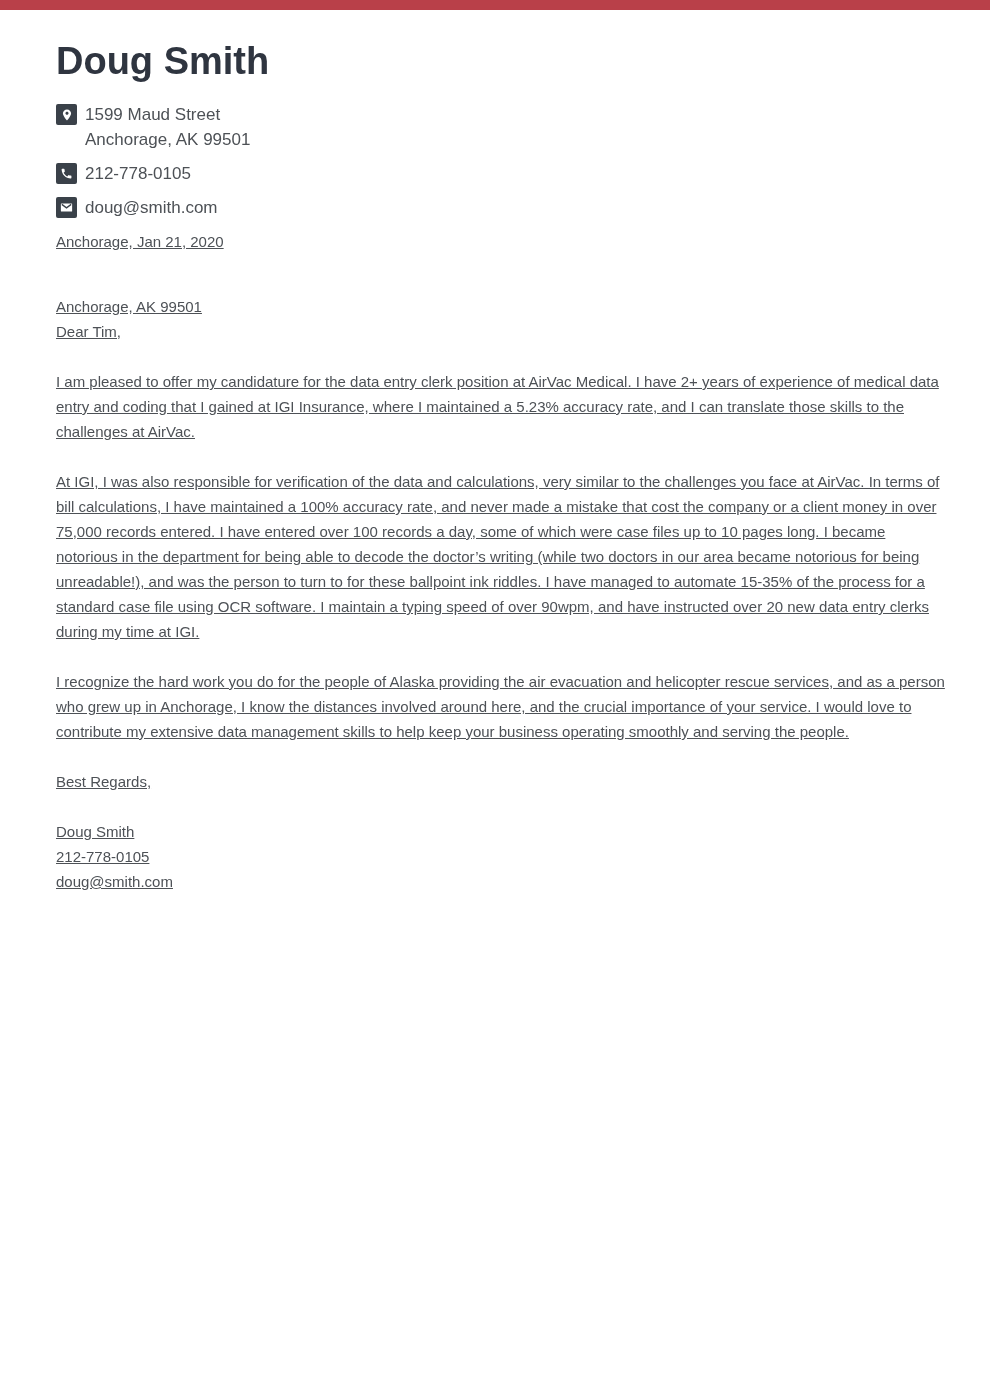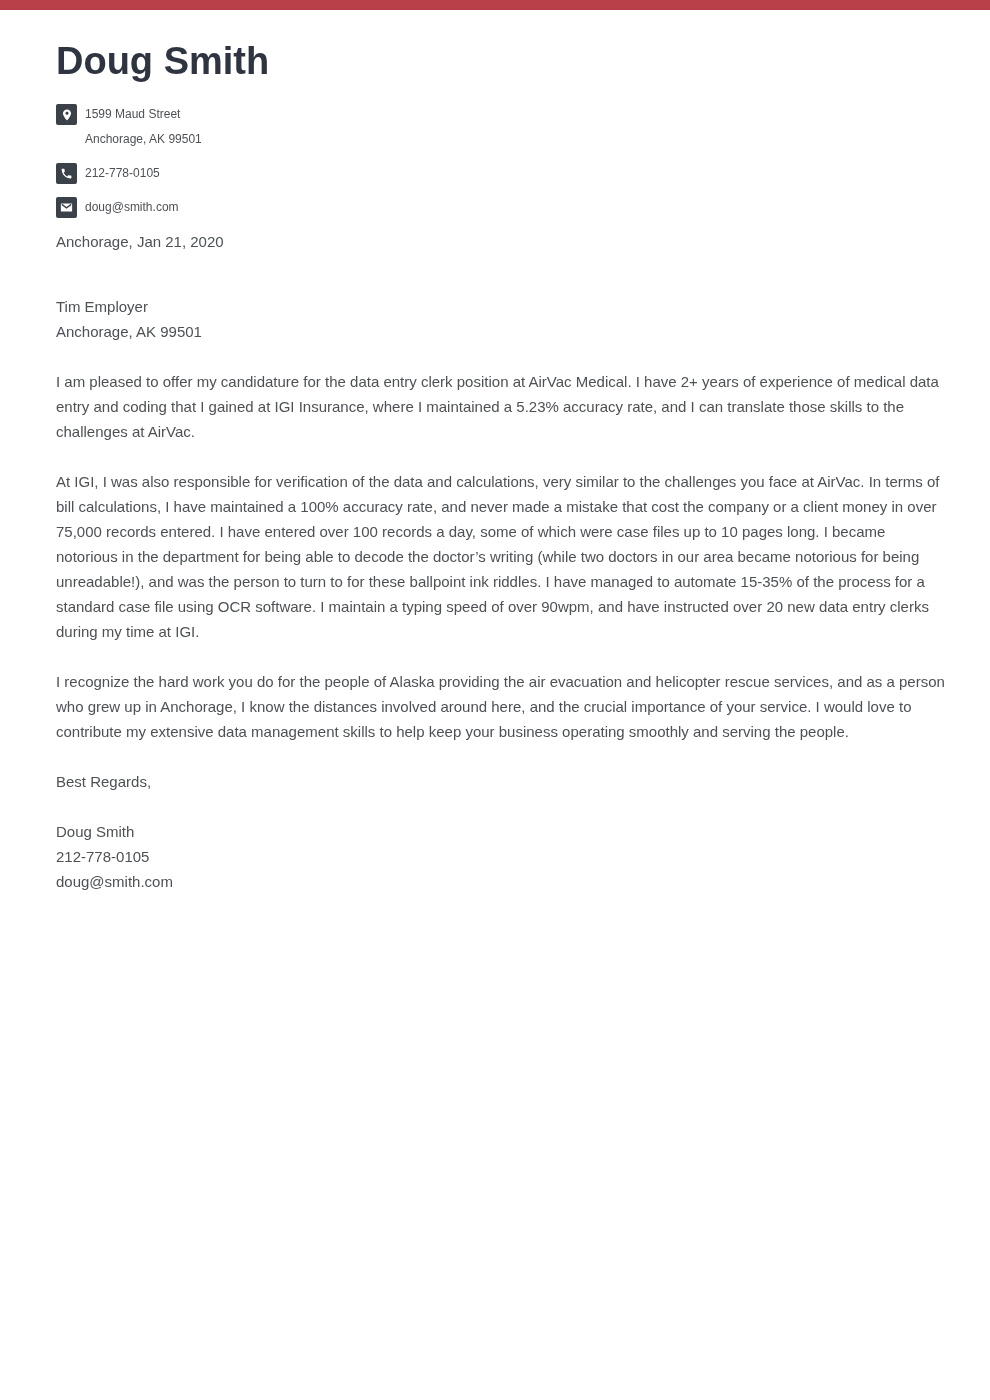--- a/index.html
+++ b/index.html
@@ -44,28 +44,29 @@
     height: 21px;
     margin-top: 2px;
     background: #3a4149;
     border-radius: 2px;
     display: flex;
     align-items: center;
     justify-content: center;
   }
   .contact-text {
     margin-left: 8px;
-    font-size: 12px;
+    font-size: 17px;
     line-height: 25px;
     color: #4d5156;
   }
   .letter {
     font-size: 15px;
     line-height: 25px;
     color: #4d5156;
+    text-decoration: underline;
   }
   .letter p { margin: 0; }
   .date-line   { margin-top: 26px; }
   .recipient   { margin-top: 40px; }
   .salutation  { margin-top: 40px; }
   .para        { margin-top: 25px !important; }
   .closing     { margin-top: 25px !important; }
   .signature   { margin-top: 25px; }
 </style>
 </head>
@@ -110,24 +111,24 @@
       <div class="contact-text">doug@smith.com</div>
     </div>
 
   </div>
 
   <div class="letter">
 
     <p class="date-line">Anchorage, Jan 21, 2020</p>
 
     <div class="recipient">
-      <div>Tim Employer</div>
       <div>Anchorage, AK 99501</div>
     </div>
 
+    <p class="salutation">Dear Tim,</p>
 
     <p class="para">I am pleased to offer my candidature for the data entry clerk position at AirVac Medical. I have 2+ years of experience of medical data entry and coding that I gained at IGI Insurance, where I maintained a 5.23% accuracy rate, and I can translate those skills to the challenges at AirVac.</p>
     <p class="para">At IGI, I was also responsible for verification of the data and calculations, very similar to the challenges you face at AirVac. In terms of bill calculations, I have maintained a 100% accuracy rate, and never made a mistake that cost the company or a client money in over 75,000 records entered. I have entered over 100 records a day, some of which were case files up to 10 pages long. I became notorious in the department for being able to decode the doctor’s writing (while two doctors in our area became notorious for being unreadable!), and was the person to turn to for these ballpoint ink riddles. I have managed to automate 15-35% of the process for a standard case file using OCR software. I maintain a typing speed of over 90wpm, and have instructed over 20 new data entry clerks during my time at IGI.</p>
     <p class="para">I recognize the hard work you do for the people of Alaska providing the air evacuation and helicopter rescue services, and as a person who grew up in Anchorage, I know the distances involved around here, and the crucial importance of your service. I would love to contribute my extensive data management skills to help keep your business operating smoothly and serving the people.</p>
 
     <p class="closing">Best Regards,</p>
 
     <div class="signature">
       <div>Doug Smith</div>
       <div>212-778-0105</div>

